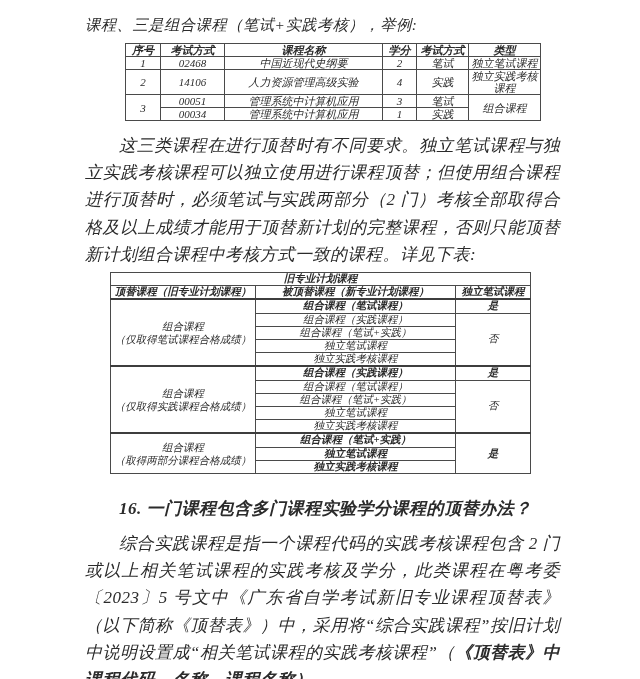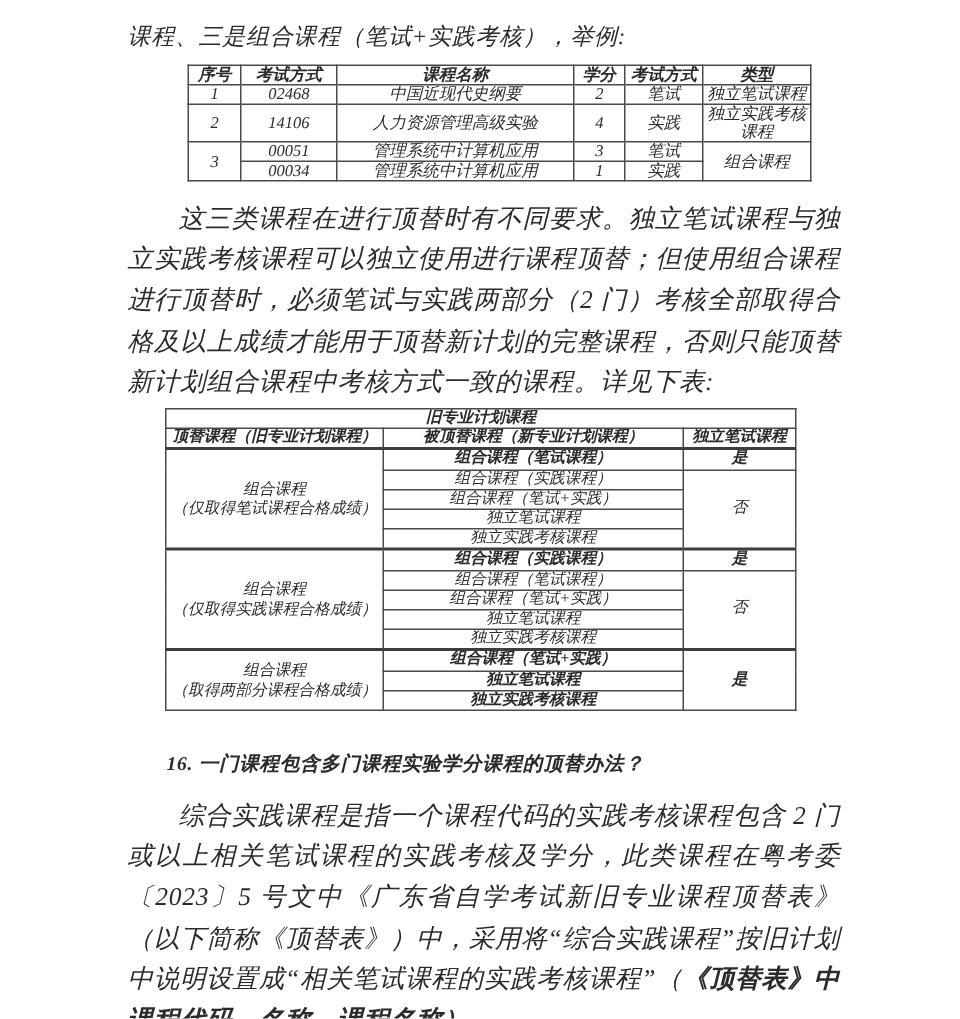--- a/index.html
+++ b/index.html
@@ -13,21 +13,21 @@
     margin:0;font-size:15.3px;line-height:22px;letter-spacing:.5px;
     white-space:nowrap;
   }
   .para{
     margin:0;font-size:17px;line-height:27.2px;
     text-align:justify;text-indent:2em;letter-spacing:.5px;
   }
   .para1{margin-top:11px;}
   .para2{margin-top:10px;}
   .q-heading{
-    margin:24px 0 0 0;font-size:13px;line-height:22px;
+    margin:24px 0 0 0;font-size:17px;line-height:22px;
     font-weight:bold;text-indent:2em;letter-spacing:.5px;
   }
   table{border-collapse:collapse;table-layout:fixed;}
   td,th{
     border:1px solid #4a4a4a;text-align:center;vertical-align:middle;
     padding:0 2px;overflow:hidden;
   }
   .b{font-weight:bold;}
   
   .t1{margin:7px 0 0 40px;width:415px;font-size:11px;}

